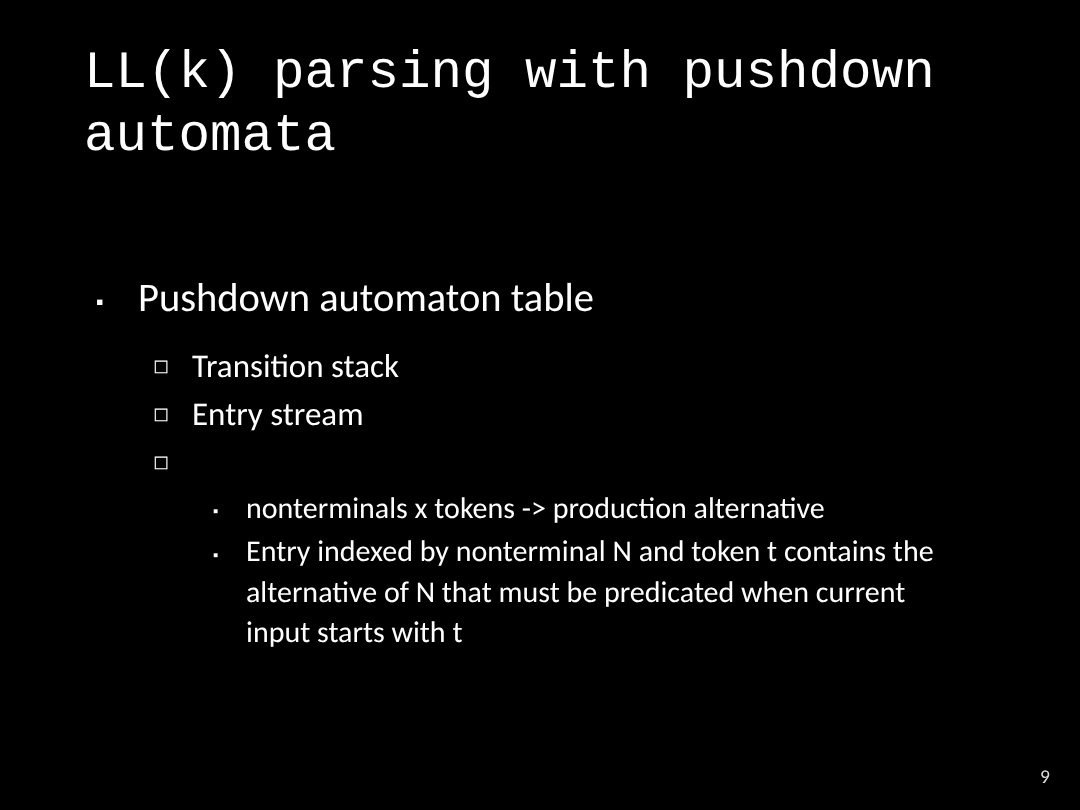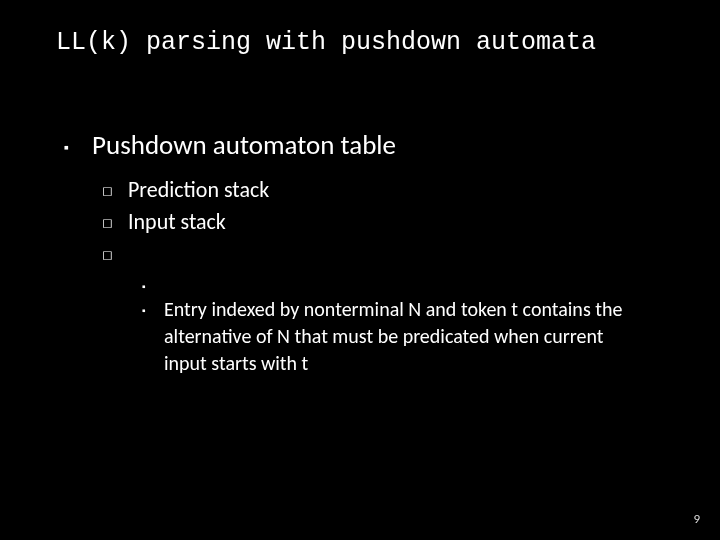--- a/index.html
+++ b/index.html
@@ -11,21 +11,21 @@
     position: relative;
   }
   .slide {
     width: 720px;
     height: 540px;
     padding: 28px 0 0 0;
     position: relative;
   }
   .title {
     font-family: "Consolas", "Courier New", monospace;
-    font-size: 25px;
+    font-size: 35px;
     font-weight: 400;
     color: #fff;
     padding-left: 56px;
     padding-right: 40px;
     line-height: 1.2;
   }
   .body {
     padding: 70px 40px 0 64px;
   }
   .l1 {
@@ -98,33 +98,34 @@
   <div class="body">
 
     <div class="l1">
       <span class="bullet">▪</span>
       <span class="text">Pushdown automaton table</span>
     </div>
 
     <div class="l2-group">
       <div class="l2">
         <span class="bullet">◻</span>
-        <span class="text">Prediction stack</span>
+        <span class="text">Transition stack</span>
       </div>
       <div class="l2">
         <span class="bullet">◻</span>
-        <span class="text">Input stack</span>
+        <span class="text">Entry stream</span>
       </div>
       <div class="l2">
         <span class="bullet">◻</span>
       </div>
 
       <div class="l3-group">
         <div class="l3">
           <span class="bullet">▪</span>
+          <span class="text">nonterminals x tokens -&gt; production alternative</span>
         </div>
         <div class="l3">
           <span class="bullet">▪</span>
           <span class="text">Entry indexed by nonterminal N and token t contains the alternative of N that must be predicated when current input starts with t</span>
         </div>
       </div>
 
     </div>
 
   </div>

